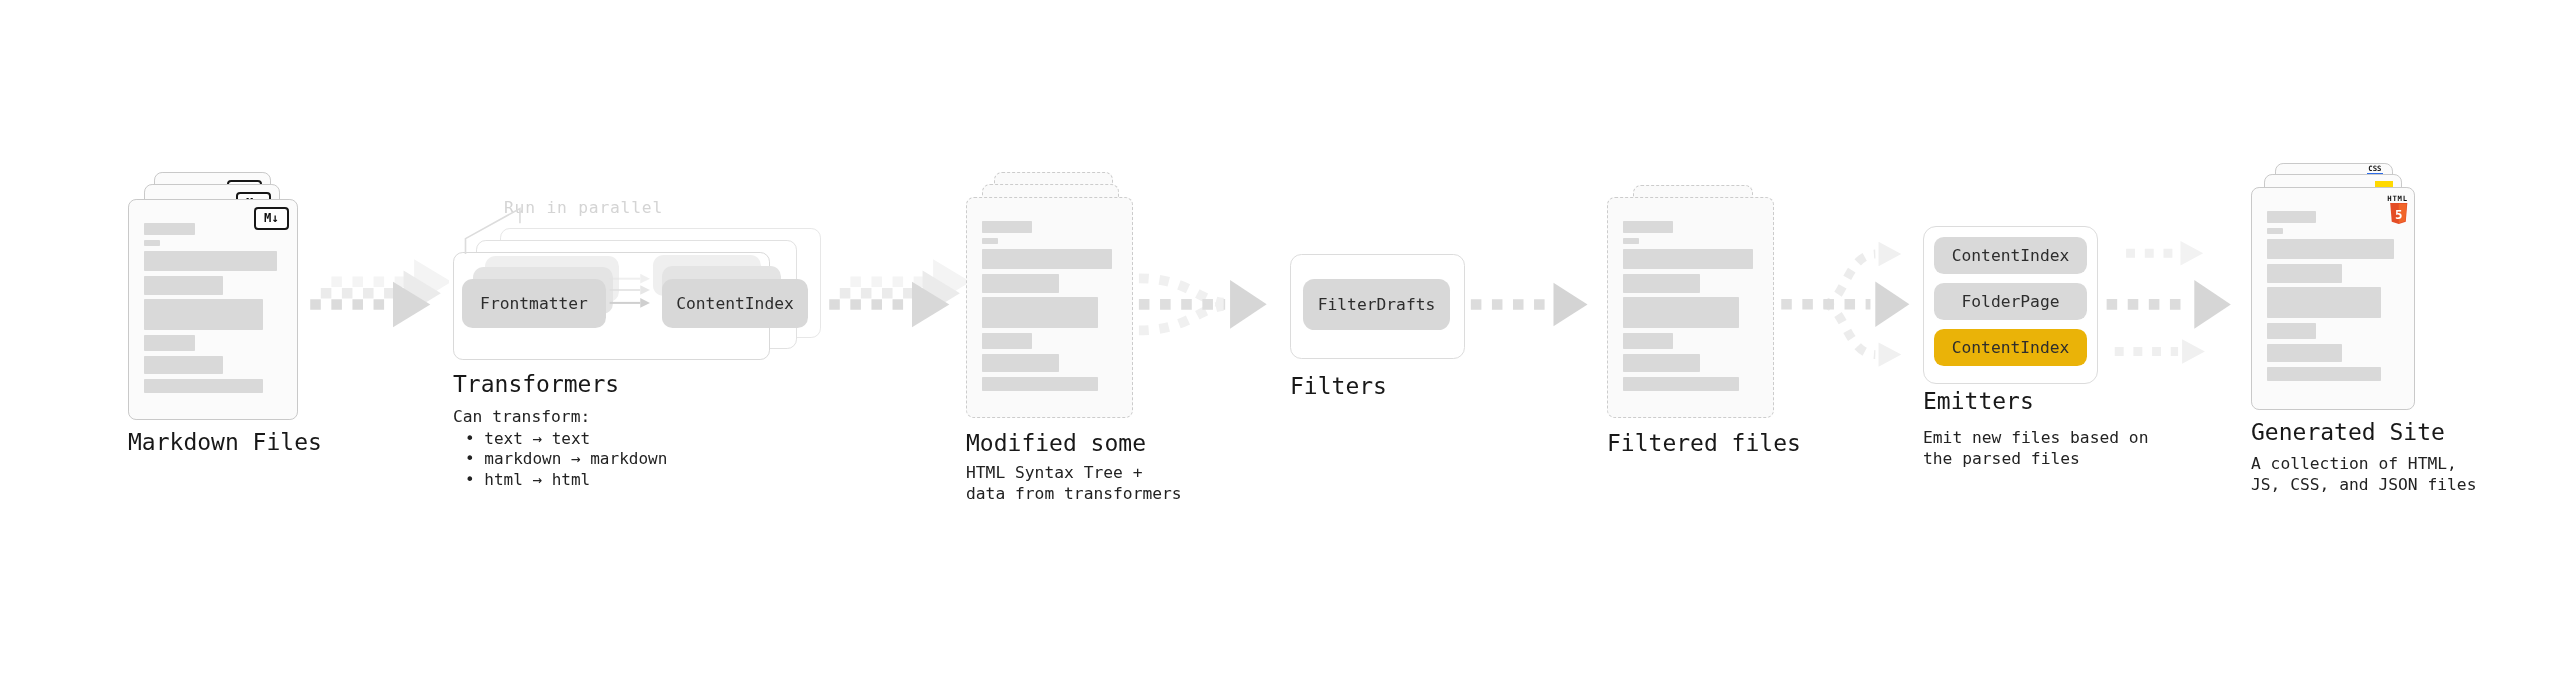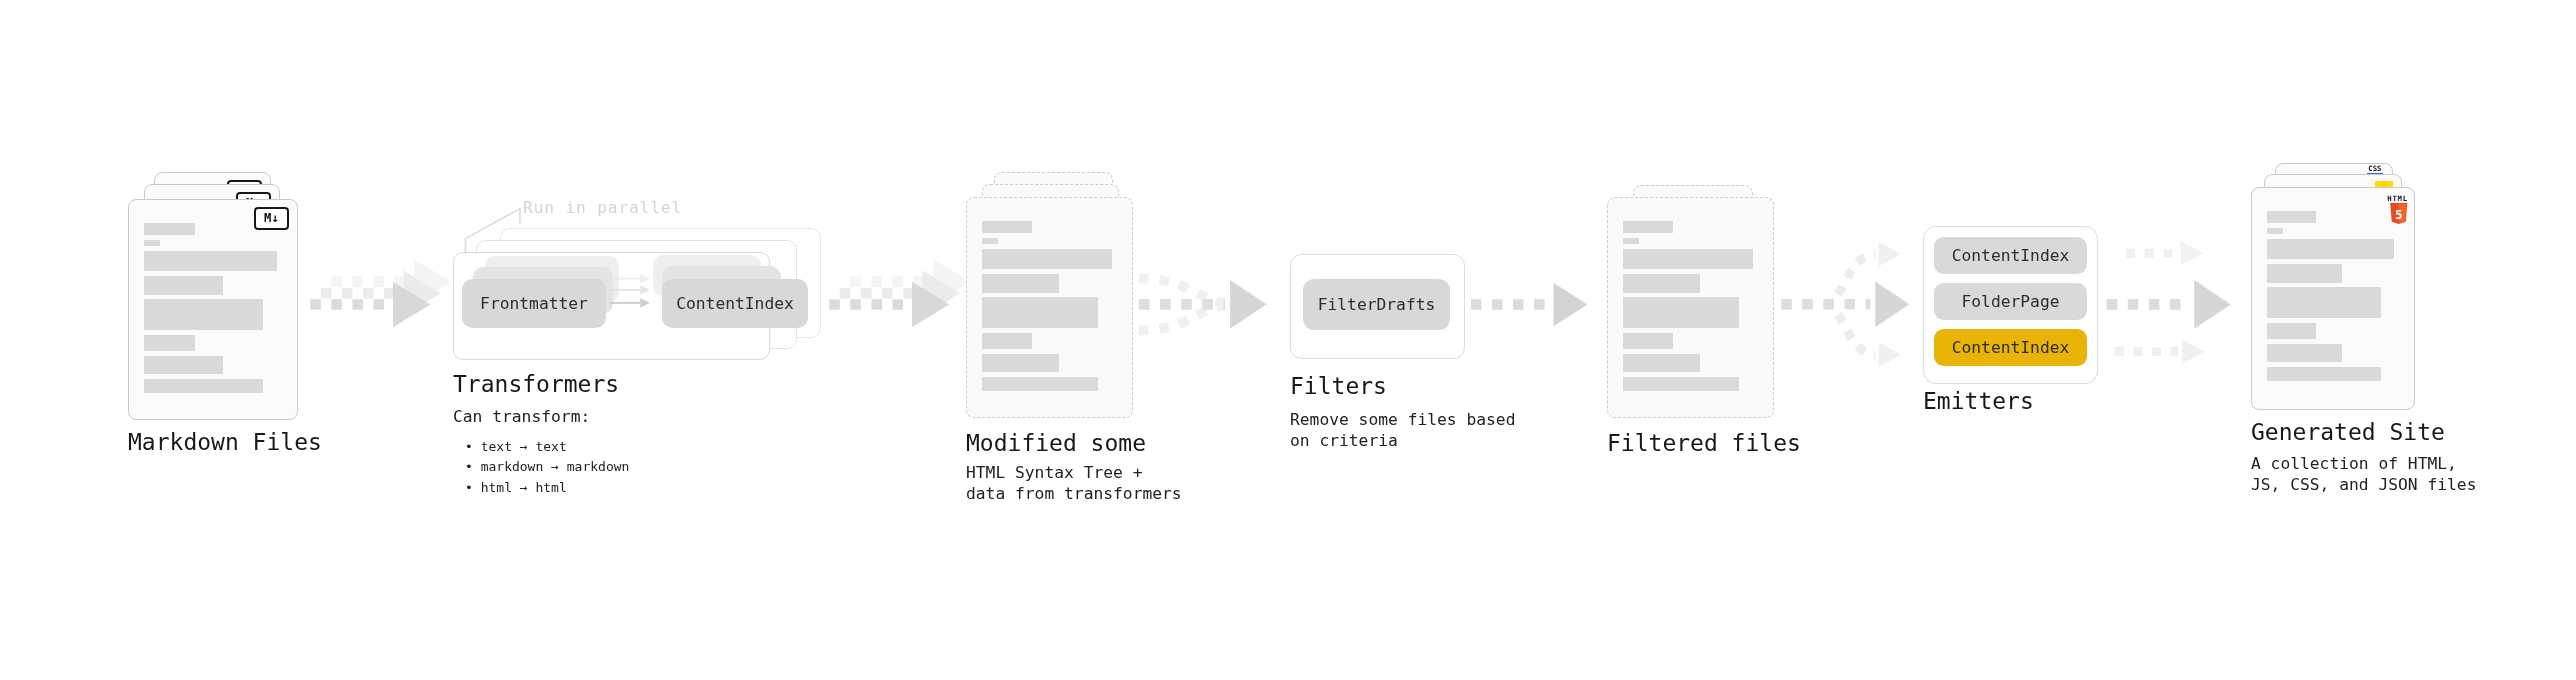--- a/index.html
+++ b/index.html
@@ -26,21 +26,21 @@
   .css-badge{position:absolute;top:2.4px;right:8.1px;width:18px;text-align:center;}
   .css-text{font-size:7.3px;line-height:5.7px;font-weight:700;color:#111;}
   .css-bar{width:16.3px;height:3.3px;background:#2b6be8;margin:0.8px auto 0;}
   .js-badge{position:absolute;top:5.7px;right:8.1px;width:18px;height:7.3px;background:#ffd900;}
   .html5-badge{position:absolute;top:7.3px;right:6px;width:21px;text-align:right;}
   .html5-text{font-size:7.3px;line-height:7.3px;font-weight:700;letter-spacing:0.8px;color:#111;}
 
   
   .stage-label{position:absolute;font-size:23px;font-weight:500;color:#181818;white-space:nowrap;}
   .stage-desc{position:absolute;font-size:16.3px;line-height:21px;color:#222;white-space:nowrap;}
-  .bullets{position:absolute;font-size:13px;line-height:20.3px;color:#222;white-space:nowrap;margin-top:8px;}
+  .bullets{position:absolute;font-size:16px;line-height:20.3px;color:#222;white-space:nowrap;}
   .callout{position:absolute;font-size:16.3px;color:#d4d4d4;letter-spacing:0.8px;white-space:nowrap;}
 
   
   .t-box{position:absolute;background:#ffffff;border-radius:9.8px;}
   .t-box.l3{border:1.6px solid #e7e7e7;}
   .t-box.l2{border:1.6px solid #e1e1e1;}
   .t-box.l1{border:1.6px solid #d9d9d9;}
   .pill{position:absolute;border-radius:10.6px;background:#d8d8d8;display:flex;align-items:center;
         justify-content:center;font-size:16.3px;font-weight:500;color:#2d2d2d;white-space:nowrap;}
   .pill.ghost1{background:#e4e4e4;}
@@ -115,21 +115,21 @@
     <g opacity="0.75">
         <path d="M2 26 H40" stroke="#dedede" stroke-width="2.5" fill="none"></path>
         <polygon points="40,20 40,32 52,26" fill="#dedede"></polygon>
       </g>
     <g>
         <path d="M2 42 H40" stroke="#cfcfcf" stroke-width="2.5" fill="none"></path>
         <polygon points="40,36 40,48 52,42" fill="#cfcfcf"></polygon>
       </g>
   </svg>
 
-  <div class="callout" style="left:523px;top:198px">Run in parallel</div>
+  <div class="callout" style="left:504px;top:198px">Run in parallel</div>
   <svg class="svgabs" style="left:459px;top:202px" width="65" height="57" viewBox="0 0 80 70">
     <polyline points="75,26 75,8 8,45 8,64" stroke="#dcdcdc" stroke-width="2" fill="none"></polyline>
   </svg>
 
   <div class="stage-label" style="left:453px;top:371px">Transformers</div>
   <div class="stage-desc" style="left:453px;top:406px">
     <div>Can transform:</div>
   </div>
   <div class="bullets" style="left:465px;top:429px">
     <div>• text → text</div>
@@ -175,24 +175,20 @@
   <svg class="svgabs" style="left:1134px;top:262px" width="140" height="101" viewBox="0 0 172 124">
     <path d="M6 20 C 66 20, 80 48, 110 50" stroke="#f0f0f0" stroke-width="12" stroke-dasharray="12 13" fill="none"></path>
     <path d="M6 84 C 66 84, 80 56, 110 54" stroke="#f0f0f0" stroke-width="12" stroke-dasharray="12 13" fill="none"></path>
     <path d="M6 52 H112" stroke="#dedede" stroke-width="13" stroke-dasharray="13 13" fill="none"></path>
     <polygon points="118,22 118,82 163,52" fill="#d6d6d6"></polygon>
   </svg>
 
   <div class="panel" style="left:1290px;top:254px;width:173px;height:103px"></div>
   <div class="pill" style="left:1303px;top:279px;width:147px;height:51px;border-radius:11.4px">FilterDrafts</div>
   <div class="stage-label" style="left:1290px;top:373px">Filters</div>
-  <div class="stage-desc" style="left:1290px;top:409px">
-    <div>Remove some files based</div>
-    <div>on criteria</div>
-  </div>
 
   <svg class="svgabs" style="left:1466px;top:276px" width="128" height="57" viewBox="0 0 158 70">
     <path d="M6 35 H102" stroke="#dcdcdc" stroke-width="13" stroke-dasharray="13 13" fill="none"></path>
     <polygon points="108,8 108,62 150,35" fill="#d4d4d4"></polygon>
   </svg>
 
   <div class="doc dashed" style="left:1633px;top:185px;width:118px;height:219px"></div>
   <div class="doc dashed" style="left:1607px;top:197px;width:165px;height:219px">
     <div class="doc-body">
       <div class="bar b1"></div>
@@ -214,20 +210,24 @@
     <polygon points="124,130 124,160 152,145" fill="#f0f0f0"></polygon>
     <path d="M4 83 H114" stroke="#dedede" stroke-width="13" stroke-dasharray="13 13" fill="none"></path>
     <polygon points="120,55 120,111 162,83" fill="#d6d6d6"></polygon>
   </svg>
 
   <div class="panel" style="left:1923px;top:226px;width:173px;height:156px;border-radius:13px"></div>
   <div class="pill" style="left:1934px;top:237px;width:153px;height:37px;border-radius:9.8px;background:#d9d9d9">ContentIndex</div>
   <div class="pill" style="left:1934px;top:283px;width:153px;height:37px;border-radius:9.8px;background:#d9d9d9">FolderPage</div>
   <div class="pill" style="left:1934px;top:329px;width:153px;height:37px;border-radius:9.8px;background:#eab308">ContentIndex</div>
   <div class="stage-label" style="left:1923px;top:388px">Emitters</div>
+  <div class="stage-desc" style="left:1923px;top:427px">
+    <div>Emit new files based on</div>
+    <div>the parsed files</div>
+  </div>
 
   <svg class="svgabs" style="left:2105px;top:237px" width="138" height="138" viewBox="0 0 170 170">
     <path d="M26 20 H88" stroke="#f0f0f0" stroke-width="11" stroke-dasharray="11 12" fill="none"></path>
     <polygon points="93,5 93,35 121,20" fill="#f2f2f2"></polygon>
     <path d="M2 83 H104" stroke="#dcdcdc" stroke-width="13" stroke-dasharray="13 13" fill="none"></path>
     <polygon points="110,53 110,113 155,83" fill="#d6d6d6"></polygon>
     <path d="M12 141 H90" stroke="#efefef" stroke-width="11" stroke-dasharray="11 12" fill="none"></path>
     <polygon points="95,126 95,156 123,141" fill="#f0f0f0"></polygon>
   </svg>
 

